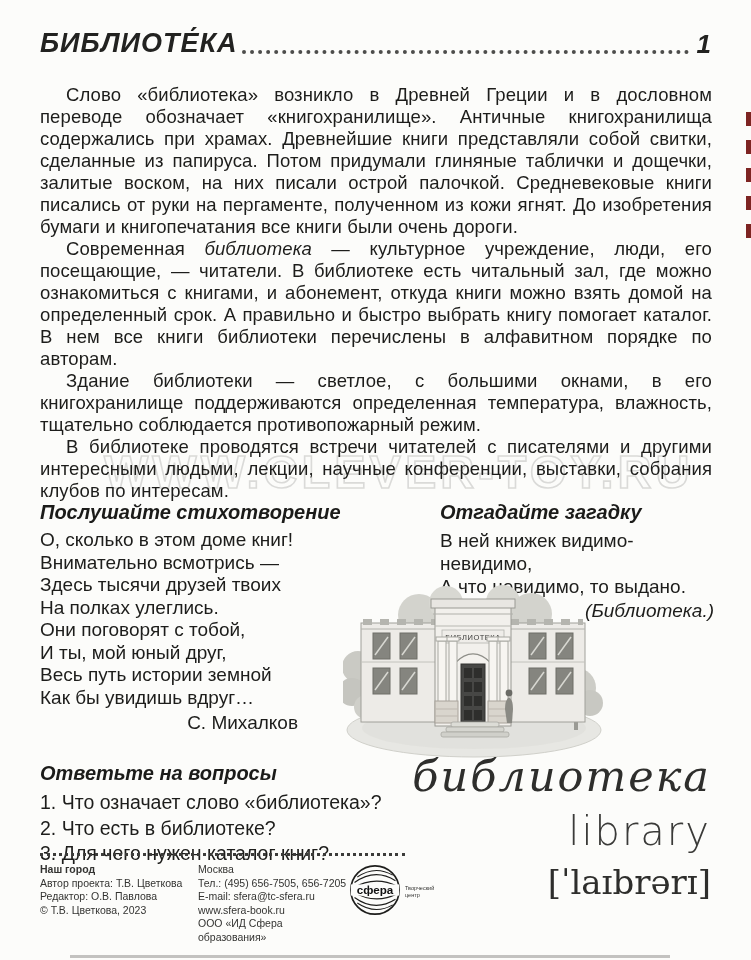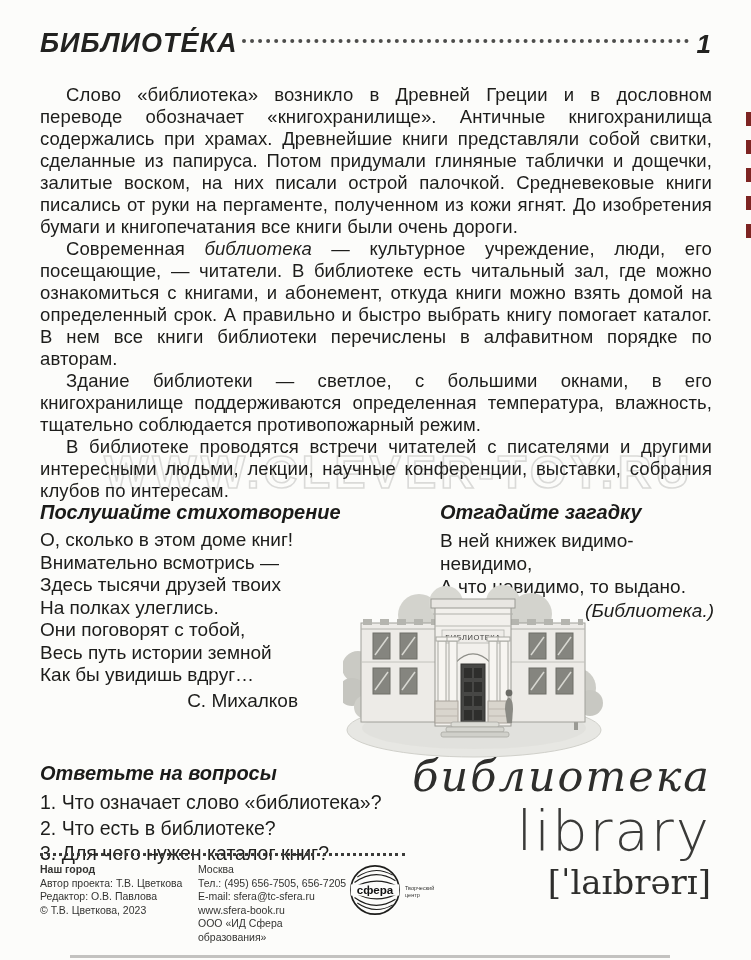--- a/index.html
+++ b/index.html
@@ -8,21 +8,21 @@
     background:#fcfcfa;overflow:hidden;
     font-family:"Liberation Sans",sans-serif;color:#1d1d1b;
   }
   
   .watermark{
     position:absolute;left:84px;top:444px;z-index:0;
     font-size:47px;font-weight:bold;letter-spacing:4px;white-space:nowrap;
     color:transparent;margin-left:20px;-webkit-text-stroke:1.6px #dadad8;
   }
   
-  .header{position:absolute;left:40px;right:40px;top:28px;display:flex;align-items:center;z-index:1;}
+  .header{position:absolute;left:40px;right:40px;top:28px;display:flex;align-items:flex-end;z-index:1;}
   .title{font-size:27px;font-weight:bold;font-style:italic;letter-spacing:1px;margin:0;white-space:nowrap;color:#222220;}
   .leader{flex:1;height:0;border-bottom:4px dotted #4d4d4b;margin:0 8px 5px 4px;}
   .page-num{font-size:26px;font-weight:bold;font-style:italic;line-height:30px;color:#222220;}
   
   .body-text{position:absolute;left:40px;width:672px;top:84px;z-index:1;
     font-size:18.5px;line-height:22px;text-align:justify;letter-spacing:.1px;}
   .body-text p{margin:0;text-indent:26px;}
   
   .sec-heading{font-size:20px;font-weight:bold;font-style:italic;margin:12px 0 5px 0;color:#1b1b19;}
   .poem{position:absolute;left:40px;top:489px;width:320px;z-index:1;}
@@ -43,21 +43,21 @@
   .f-col1{width:158px;}
   .f-col2{width:150px;}
   .f-line{font-size:10.5px;line-height:13.5px;color:#333331;}
   .f-bold{font-weight:bold;}
   .f-logo{display:flex;align-items:flex-start;margin-left:0;}
   .logo-tag{margin:22px 0 0 3px;color:#333331;}
   .logo-tag div{font-size:5.5px;line-height:6.5px;}
   
   .vocab{position:absolute;right:40px;top:748px;width:330px;text-align:right;z-index:1;}
   .vocab-rus{font-family:"DejaVu Serif",serif;font-style:italic;font-size:43px;line-height:56px;letter-spacing:2px;color:#2e2e2c;}
-  .vocab-eng{font-size:56px;line-height:54px;letter-spacing:2px;font-weight:200;color:#3a3a38;font-family:"DejaVu Sans","Liberation Sans",sans-serif;}
+  .vocab-eng{font-size:40px;line-height:54px;letter-spacing:2px;font-weight:200;color:#3a3a38;font-family:"DejaVu Sans","Liberation Sans",sans-serif;}
   .vocab-tr{font-family:"DejaVu Serif",serif;font-size:34px;line-height:48px;color:#2e2e2c;}
   
   .edge-mark{position:absolute;right:0;width:5px;height:14px;background:#7d2422;z-index:3;}
   .bottom-line{position:absolute;left:70px;top:955px;width:600px;height:3px;background:#c3c2c0;z-index:3;}
 </style>
 </head>
 <body>
 
 <div class="page">
 
@@ -76,20 +76,21 @@
     <p>В библиотеке проводятся встречи читателей с писателями и другими интересными людьми, лекции, научные конференции, выставки, собрания клубов по интересам.</p>
   </section>
 
   <section class="poem">
     <h2 class="sec-heading">Послушайте стихотворение</h2>
     <div class="poem-line">О, сколько в этом доме книг!</div>
     <div class="poem-line">Внимательно всмотрись —</div>
     <div class="poem-line">Здесь тысячи друзей твоих</div>
     <div class="poem-line">На полках улеглись.</div>
     <div class="poem-line">Они поговорят с тобой,</div>
+    <div class="poem-line">И ты, мой юный друг,</div>
     <div class="poem-line">Весь путь истории земной</div>
     <div class="poem-line">Как бы увидишь вдруг…</div>
     <div class="poem-author">С. Михалков</div>
   </section>
 
   <section class="riddle">
     <h2 class="sec-heading">Отгадайте загадку</h2>
     <div class="riddle-line">В ней книжек видимо-невидимо,</div>
     <div class="riddle-line">А что невидимо, то выдано.</div>
     <div class="riddle-answer">(Библиотека.)</div>

